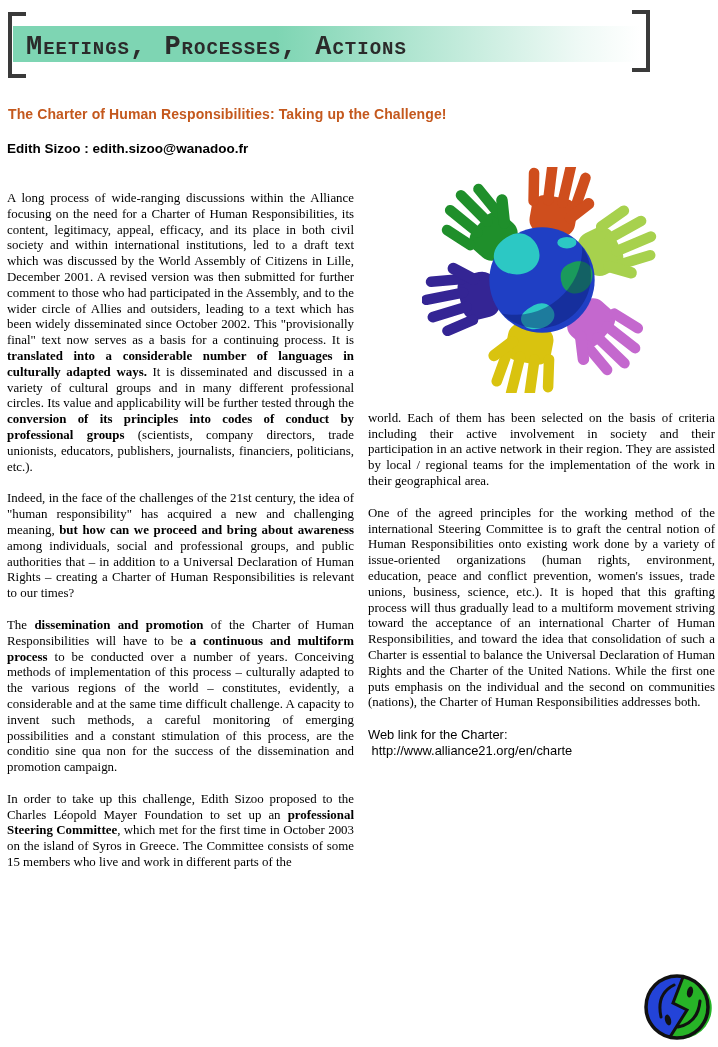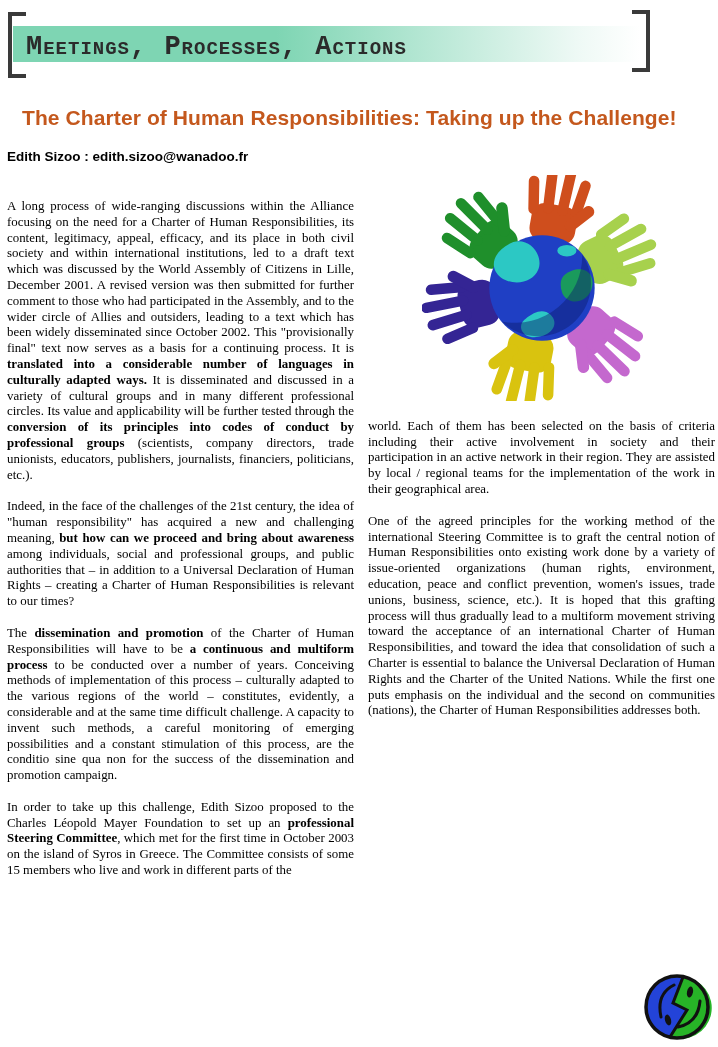--- a/index.html
+++ b/index.html
@@ -40,22 +40,22 @@
     font-family: "Liberation Mono", monospace;
     font-variant: small-caps;
     font-weight: bold;
     font-size: 27px;
     letter-spacing: 1px;
     color: #2b2b2b;
     white-space: nowrap;
   }
   
   .article-title {
-    margin: 18px 7px 0 22px;
-    font-size: 21px;
+    margin: 18px 7px 0 8px;
+    font-size: 14px;
     font-weight: bold;
     color: #c4581d;
     letter-spacing: 0.1px;
   }
   .article-author {
     margin: 19px 7px 0 7px;
     font-size: 13.5px;
     font-weight: bold;
     color: #000;
   }
@@ -139,20 +139,24 @@
           <ellipse cx="151" cy="79" rx="10" ry="6" fill="#2cc8c4"></ellipse>
           <path d="M 156 100 C 172 94 182 106 176 121 C 170 135 151 136 146 123 C 142 110 146 104 156 100 Z" fill="#1a9a5c"></path>
           <path d="M 108 150 C 97 158 106 172 121 169 C 136 167 143 155 134 146 C 126 139 117 143 108 150 Z" fill="#2cc8c4"></path>
           <path d="M 167 83 A 55 55 0 0 1 83 153 A 70 70 0 0 0 167 83 Z" opacity="0.45" fill="#0a1c6e"></path>
         </svg>
       </div>
 
       <p>world. Each of them has been selected on the basis of criteria including their active involvement in society and their participation in an active network in their region. They are assisted by local / regional teams for the implementation of the work in their geographical area.</p>
       <p>One of the agreed principles for the working method of the international Steering Committee is to graft the central notion of Human Responsibilities onto existing work done by a variety of issue-oriented organizations (human rights, environment, education, peace and conflict prevention, women's issues, trade unions, business, science, etc.). It is hoped that this grafting process will thus gradually lead to a multiform movement striving toward the acceptance of an international Charter of Human Responsibilities, and toward the idea that consolidation of such a Charter is essential to balance the Universal Declaration of Human Rights and the Charter of the United Nations. While the first one puts emphasis on the individual and the second on communities (nations), the Charter of Human Responsibilities addresses both.</p>
 
+      <div class="weblink">
+        <div>Web link for the Charter:</div>
+        <div class="url"> http://www.alliance21.org/en/charte</div>
+      </div>
     </div>
   </div>
 
   <div class="footer-logo">
     <svg width="72" height="80" viewBox="0 0 72 80" xmlns="http://www.w3.org/2000/svg">
       <g transform="translate(1 6)">
         <circle cx="34" cy="37" r="31" fill="#2343d8"></circle>
         <path d="M 40 7 A 31 31 0 1 1 27 67 L 44 40 L 30 33 Z" fill="#27b427"></path>
         <path d="M 40 7 L 30 33 L 44 40 L 27 67" fill="none" stroke="#111" stroke-width="3"></path>
         <circle cx="34" cy="37" r="31" fill="none" stroke="#111" stroke-width="3.5"></circle>

